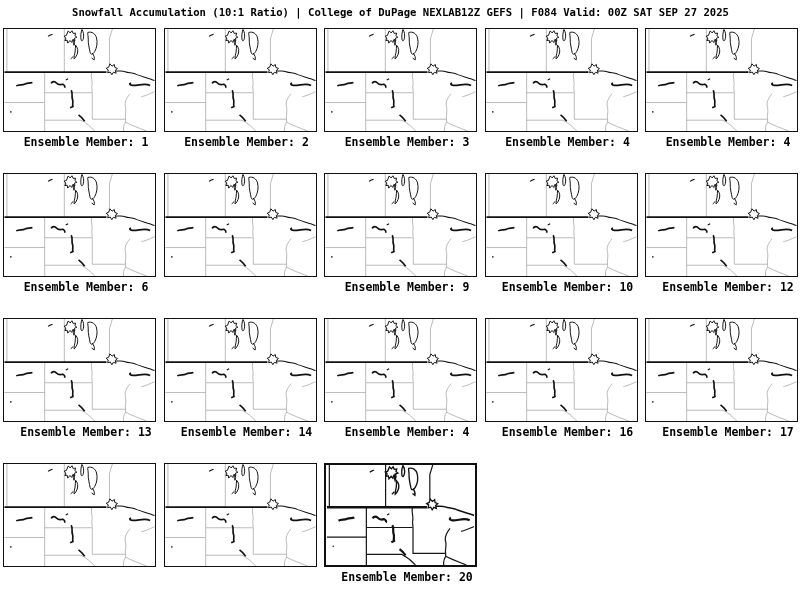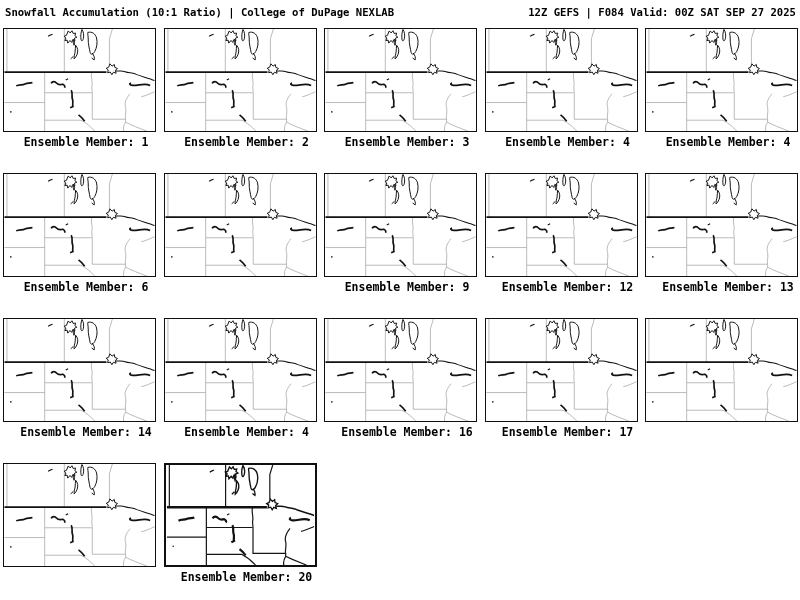--- a/index.html
+++ b/index.html
@@ -1,19 +1,19 @@
 <!DOCTYPE html>
 <html><head>
 <meta charset="utf-8">
 <style>
   html,body{margin:0;padding:0;background:#fff;}
   body{position:relative;width:800px;height:600px;overflow:hidden;
        font-family:"DejaVu Sans Mono","Liberation Mono",monospace;color:#000;}
   .header{position:absolute;top:6px;left:5px;right:4px;display:flex;
-          justify-content:space-between;font-size:10.6px;font-weight:bold;
+          justify-content:center;font-size:10.6px;font-weight:bold;
           white-space:pre;letter-spacing:0;}
   .grid{position:absolute;top:28px;left:3px;display:grid;
         grid-template-columns:repeat(5,153px);column-gap:7.5px;row-gap:24px;}
   .panel{width:166px;}
   svg.map{display:block;width:153px;height:104px;border:1.5px solid #101010;
           box-sizing:border-box;background:#fff;
           --gl:#a2a2a2; --glw:.75; --bw:1.05; --tw:1.9; --sq:1.7; --lw:1;}
   svg.map.emphasis{--gl:#161616; --glw:1.25; --bw:1.5; --tw:2.5; --sq:2.3; --lw:1.4;
           border-width:2px;}
   .plabel{margin-top:3px;height:14px;line-height:14px;text-align:center;
@@ -121,20 +121,26 @@
   <div class="panel">
     <svg class="map" viewBox="0 0 153 104">
         <use href="#bm"></use>
       </svg>
     <div class="plabel">Ensemble Member: 9</div>
   </div>
   <div class="panel">
     <svg class="map" viewBox="0 0 153 104">
         <use href="#bm"></use>
       </svg>
+    <div class="plabel">Ensemble Member: 10</div>
+  </div>
+  <div class="panel">
+    <svg class="map" viewBox="0 0 153 104">
+        <use href="#bm"></use>
+      </svg>
     <div class="plabel">Ensemble Member: 12</div>
   </div>
   <div class="panel">
     <svg class="map" viewBox="0 0 153 104">
         <use href="#bm"></use>
       </svg>
     <div class="plabel">Ensemble Member: 13</div>
   </div>
   <div class="panel">
     <svg class="map" viewBox="0 0 153 104">

